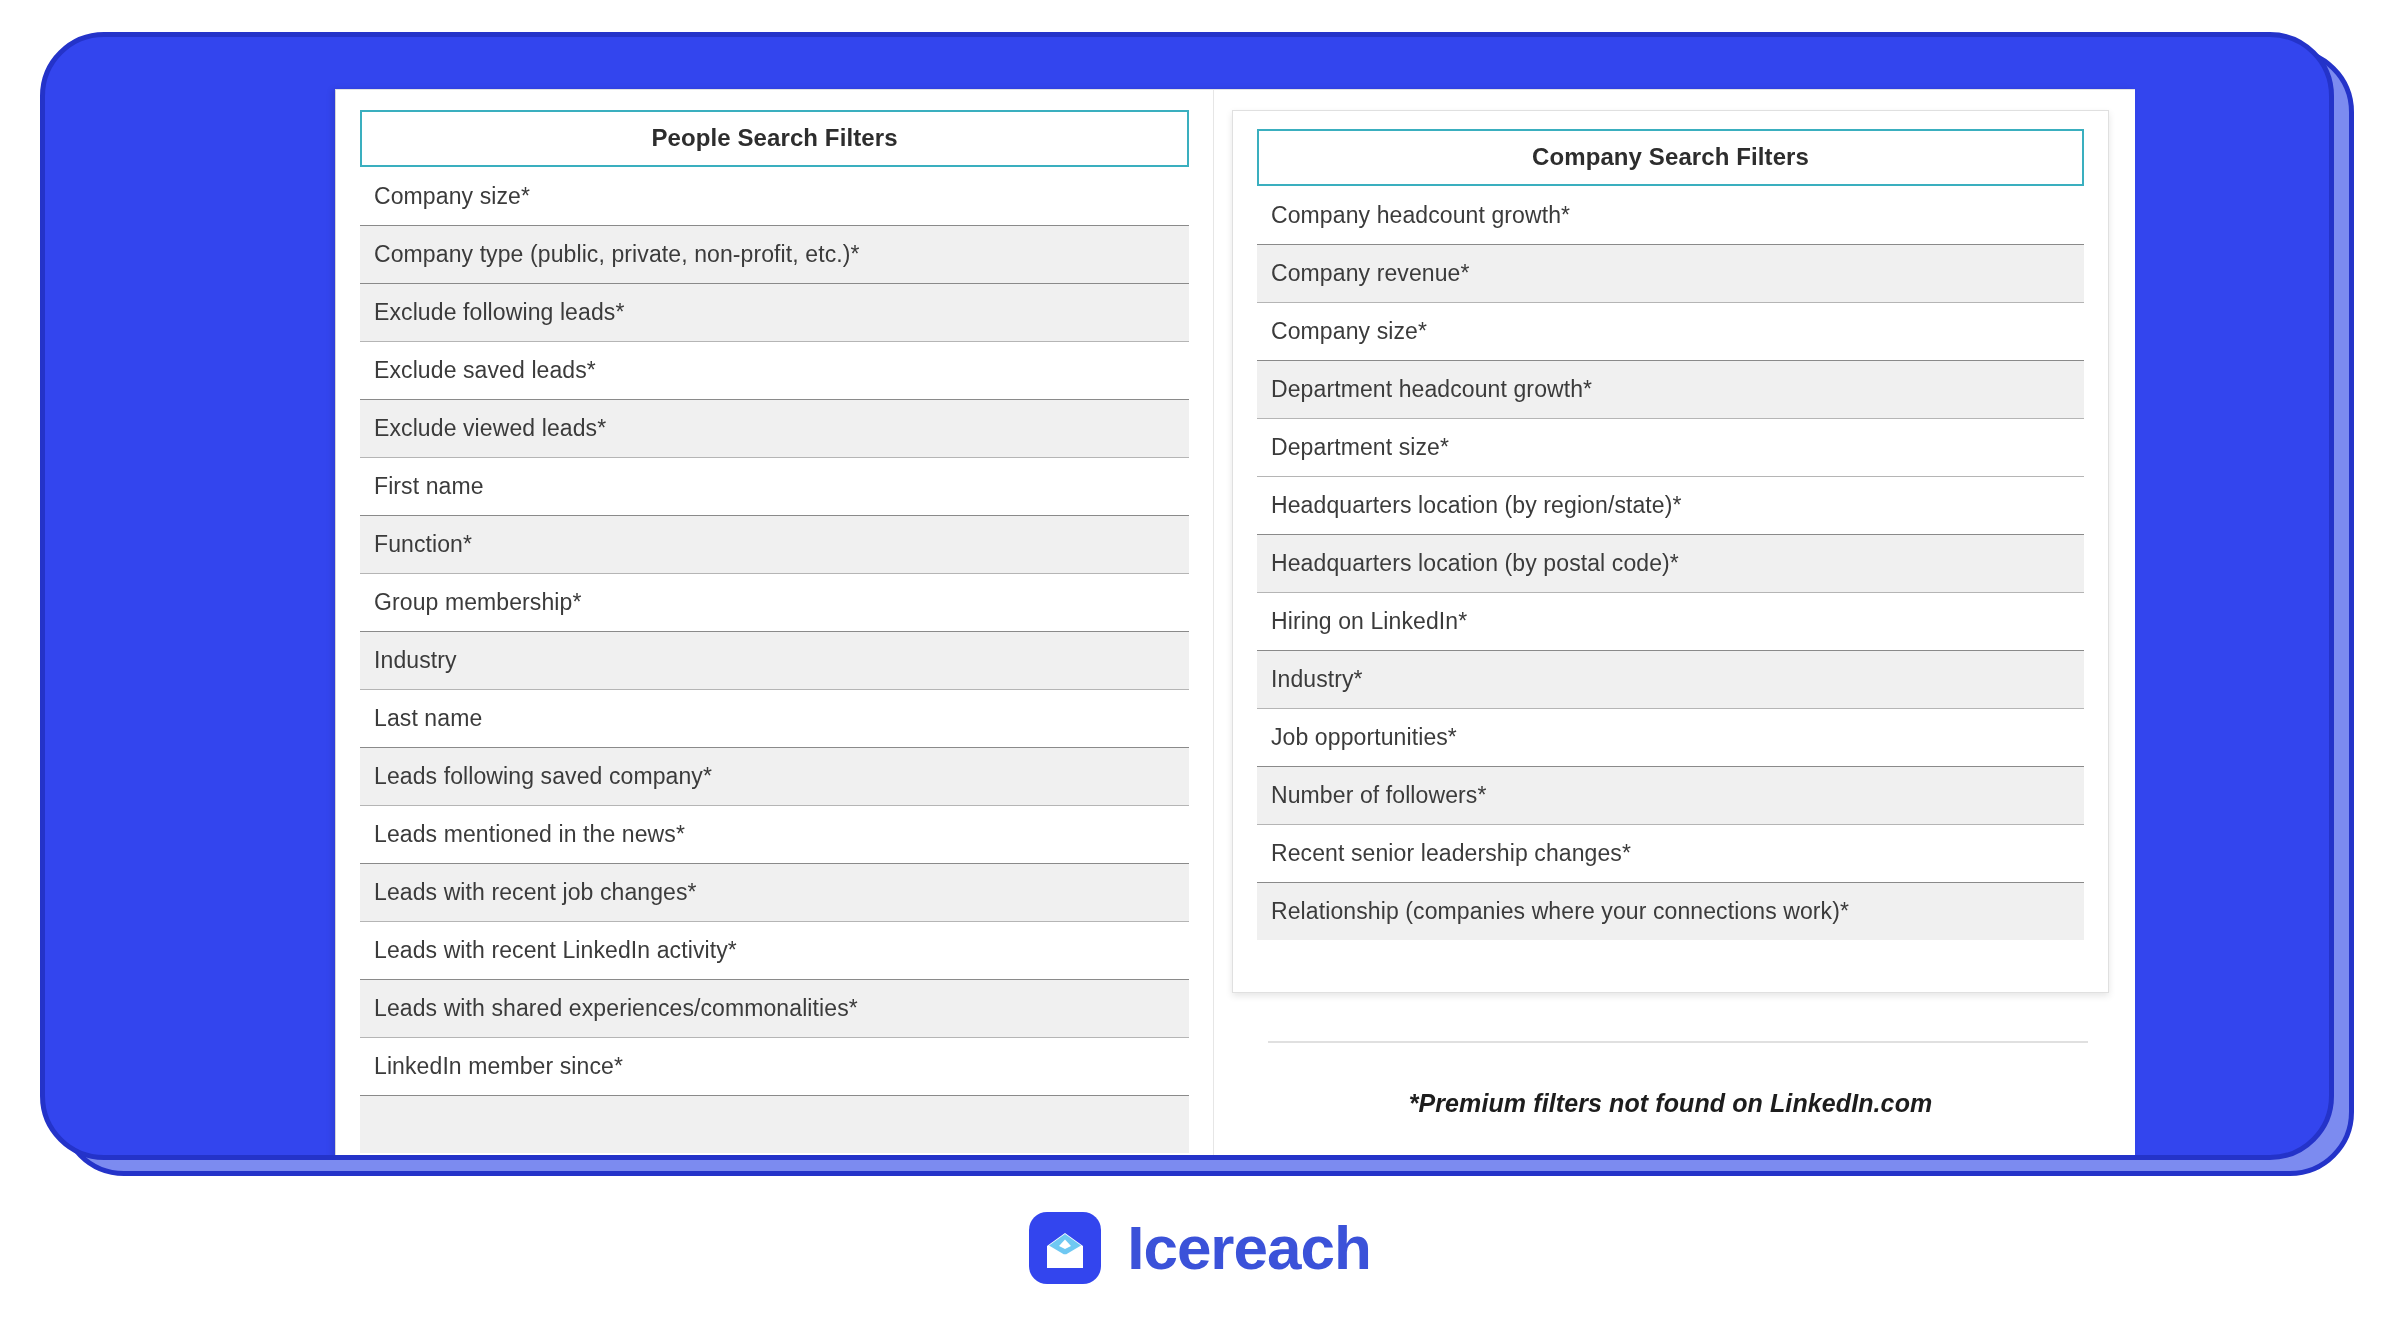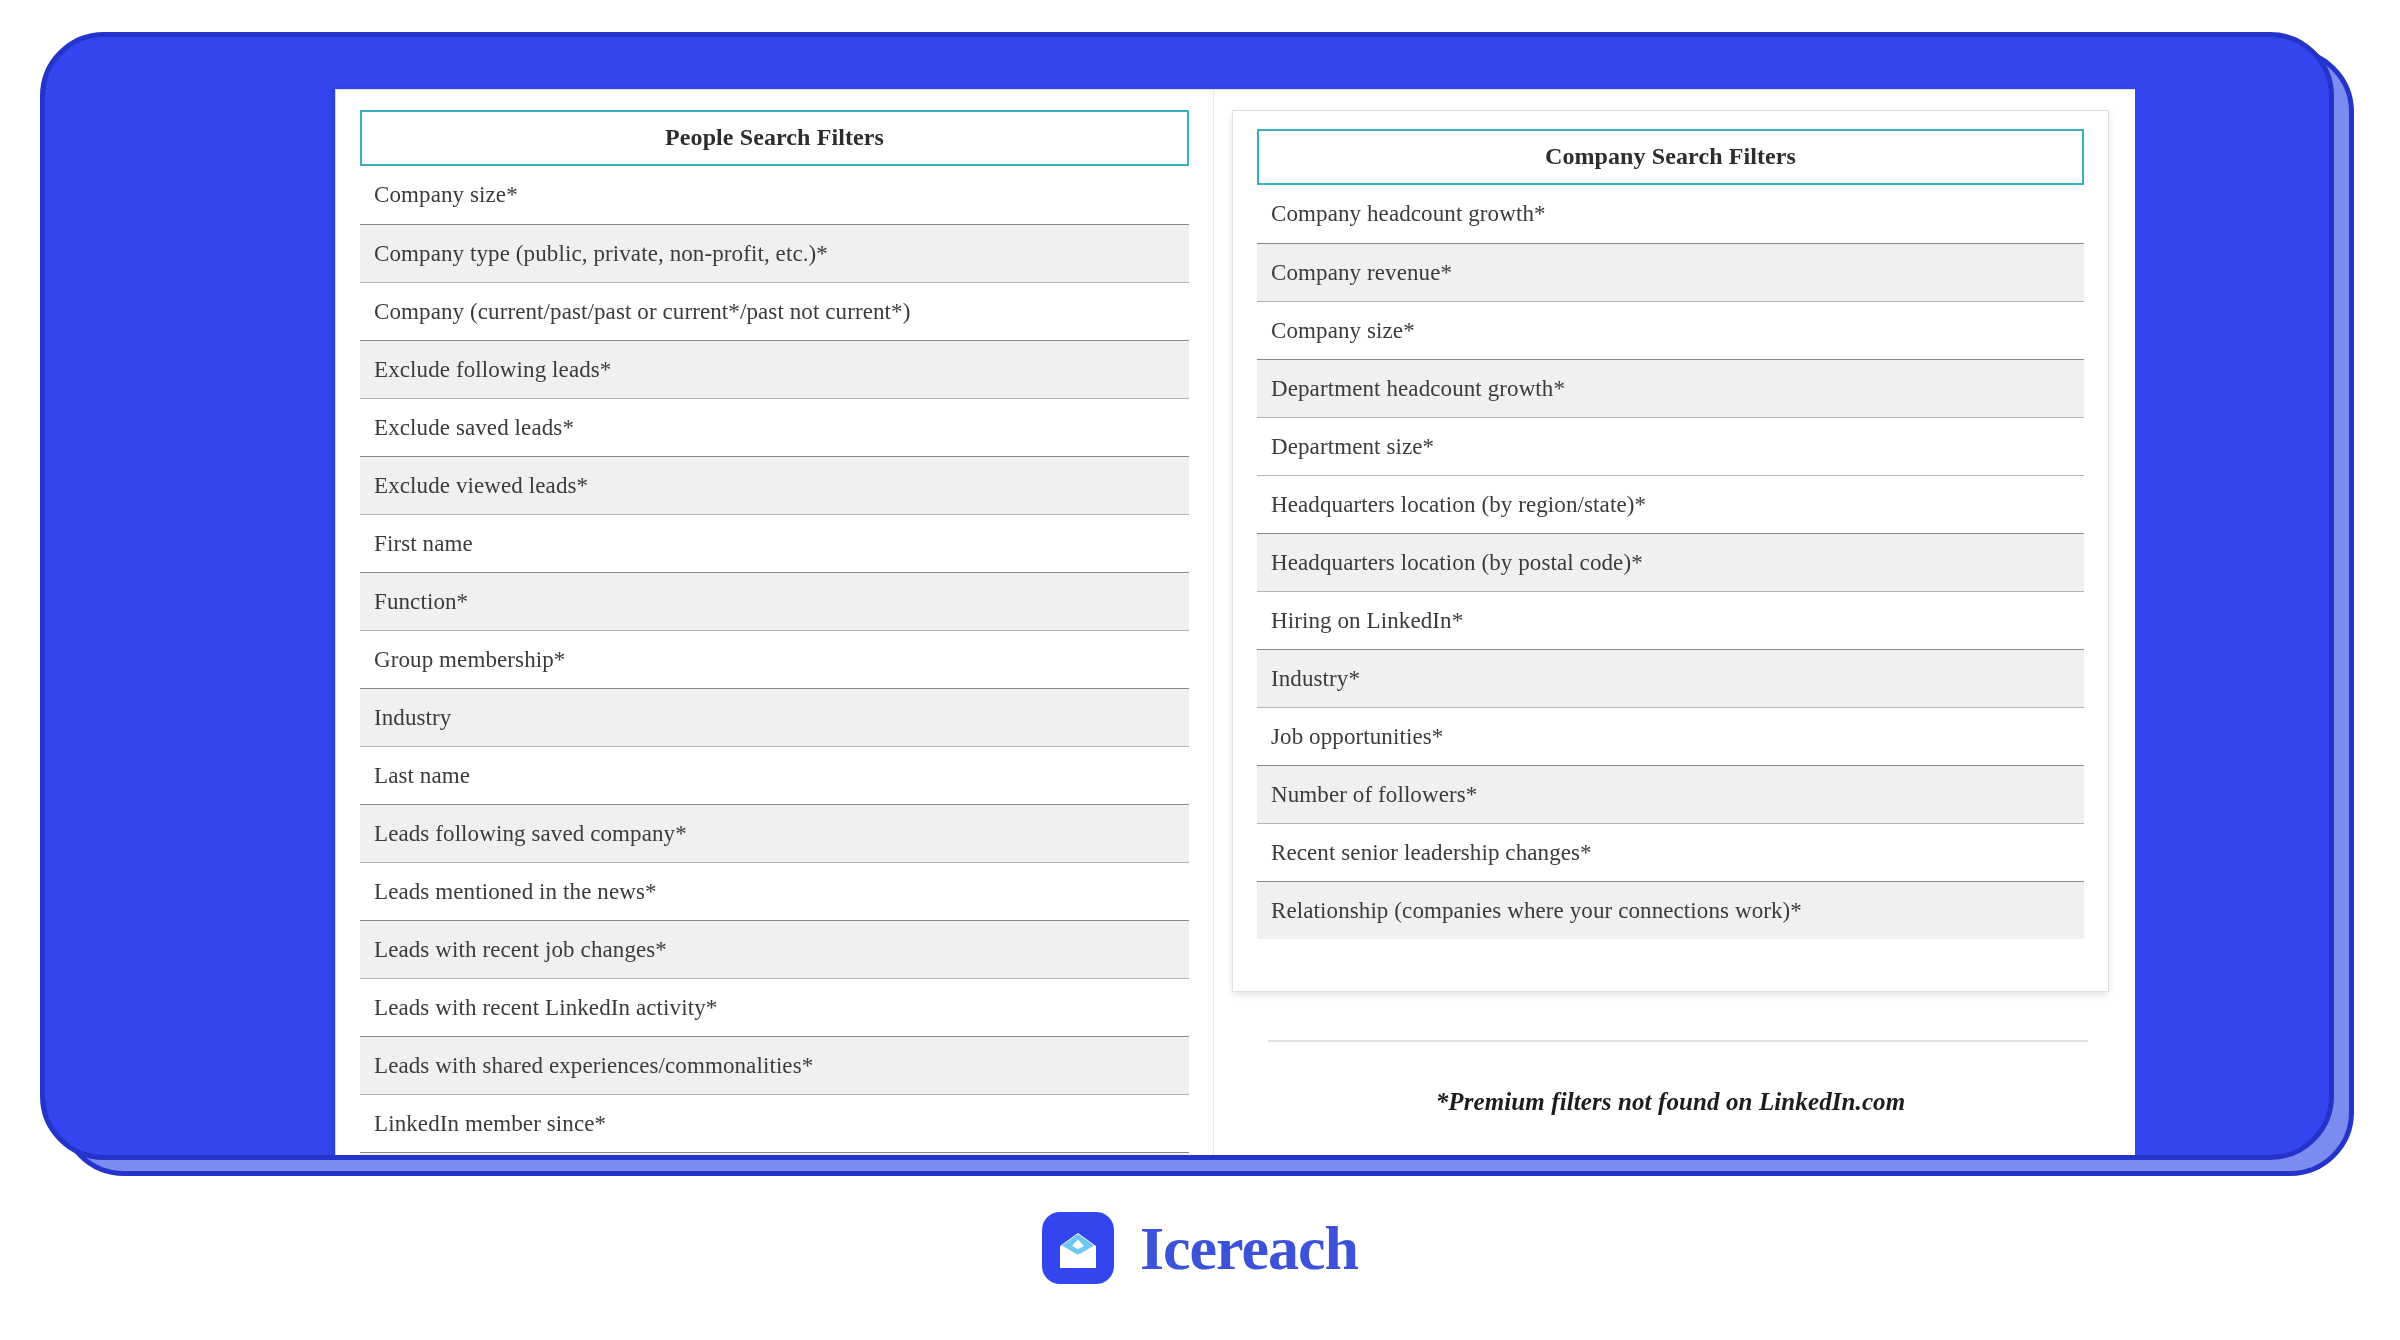--- a/index.html
+++ b/index.html
@@ -12,21 +12,20 @@
     height: 1340px;
     font-family: "Liberation Sans", sans-serif;
     overflow: hidden;
   }
 
   
   .stage {
     position: relative;
     width: 2400px;
     height: 1340px;
-    font-family: Liberation Serif, serif;
   }
 
   .frame-shadow {
     position: absolute;
     left: 60px;
     top: 48px;
     width: 2294px;
     height: 1128px;
     background: #7c8bf0;
     border: 5px solid #2433c9;
@@ -190,23 +189,20 @@
       <div class="doc-col left">
 
         <div class="section-header">People Search Filters</div>
 
         <ul class="filter-list" id="people-list">
             <li class="filter-row odd first">
               <span>Company size*</span>
             </li>
             <li class="filter-row even">
               <span>Company type (public, private, non-profit, etc.)*</span>
-            </li>
-            <li class="filter-row odd">
-              <span>Company (current/past/past or current*/past not current*)</span>
             </li>
             <li class="filter-row even">
               <span>Exclude following leads*</span>
             </li>
             <li class="filter-row odd">
               <span>Exclude saved leads*</span>
             </li>
             <li class="filter-row even">
               <span>Exclude viewed leads*</span>
             </li>

